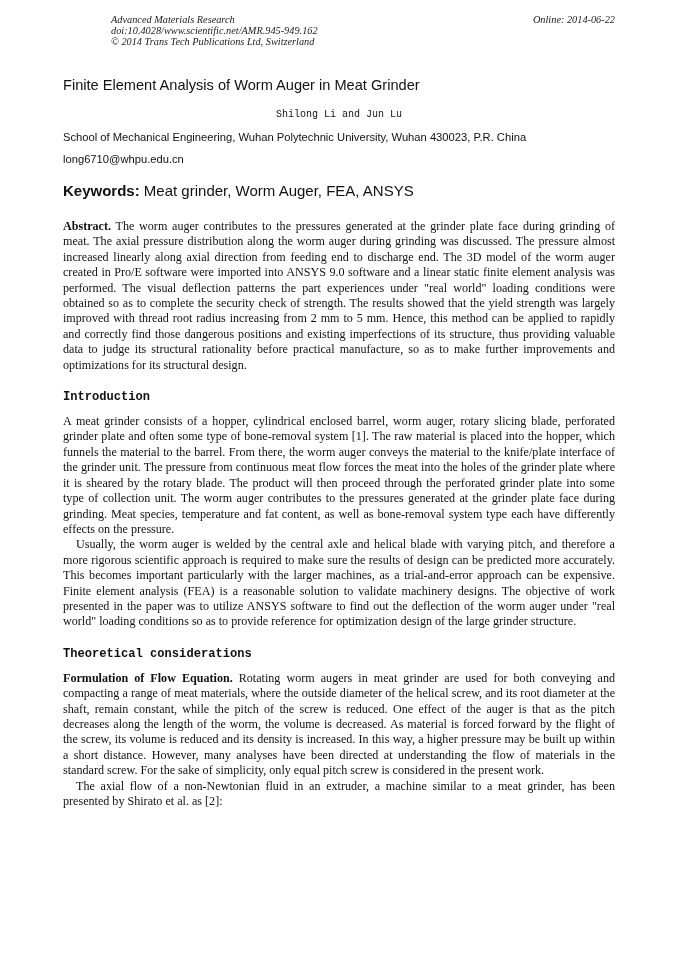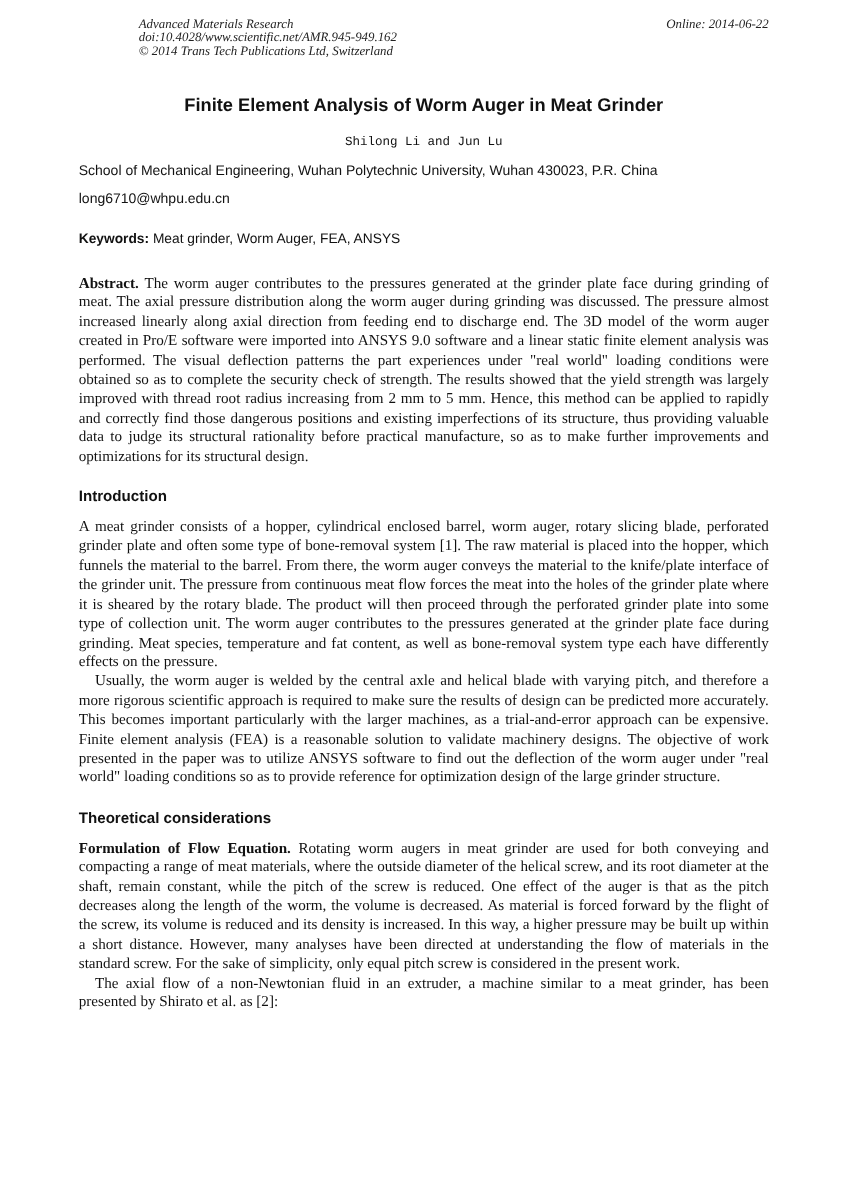--- a/index.html
+++ b/index.html
@@ -1,29 +1,29 @@
 <!DOCTYPE html>
 <html><head>
 <meta charset="utf-8">
 <style>
   html, body { margin: 0; padding: 0; background: #ffffff; }
   body { width: 678px; height: 959px; position: relative; overflow: hidden; color: #111; }
   .page { position: absolute; left: 63px; top: 14px; width: 552px; }
   .hdr { font-family: "Liberation Serif", serif; font-style: italic; font-size: 10.3px; line-height: 11px; color: #222; position: relative; margin-left: 48px; }
   .hdr .online { position: absolute; right: 0; top: 0; }
-  .title { font-family: "Liberation Sans", sans-serif; font-weight: bold; font-size: 14.6px; text-align: center; margin-top: 29px; line-height: 18px; }
+  .title { font-family: "Liberation Sans", sans-serif; font-weight: normal; font-size: 14.6px; text-align: left; margin-top: 29px; line-height: 18px; }
   .authors { font-family: Liberation Mono, monospace; font-size: 10px; text-align: center; margin-top: 12px; line-height: 17px; }
   .affil { font-family: "Liberation Sans", sans-serif; font-size: 11.2px; text-align: left; margin-top: 7px; line-height: 14px; }
   .email { font-family: "Liberation Sans", sans-serif; font-size: 11.2px; text-align: left; margin-top: 8px; line-height: 14px; }
-  .keywords { font-family: "Liberation Sans", sans-serif; font-size: 11px; margin-top: 18px; line-height: 14px; }
+  .keywords { font-family: "Liberation Sans", sans-serif; font-size: 15px; margin-top: 18px; line-height: 14px; }
   .keywords b { font-weight: bold; }
   .para { font-family: "Liberation Serif", serif; font-size: 12.1px; line-height: 15.4px; text-align: justify; margin: 0; }
   .abstract { margin-top: 21px; }
   .indent { text-indent: 13px; }
-  .section { font-family: Liberation Sans, sans-serif; font-weight: bold; font-size: 12.1px; line-height: 15px; margin-top: 17px; margin-bottom: 9px; }
+  .section { font-family: Liberation Mono, monospace; font-weight: bold; font-size: 12.1px; line-height: 15px; margin-top: 17px; margin-bottom: 9px; }
   b.lead { font-weight: bold; }
 </style>
 </head>
 <body>
 
 <div class="page">
 
   <div class="hdr">
     <div>Advanced Materials Research</div>
     <div>doi:10.4028/www.scientific.net/AMR.945-949.162</div>

